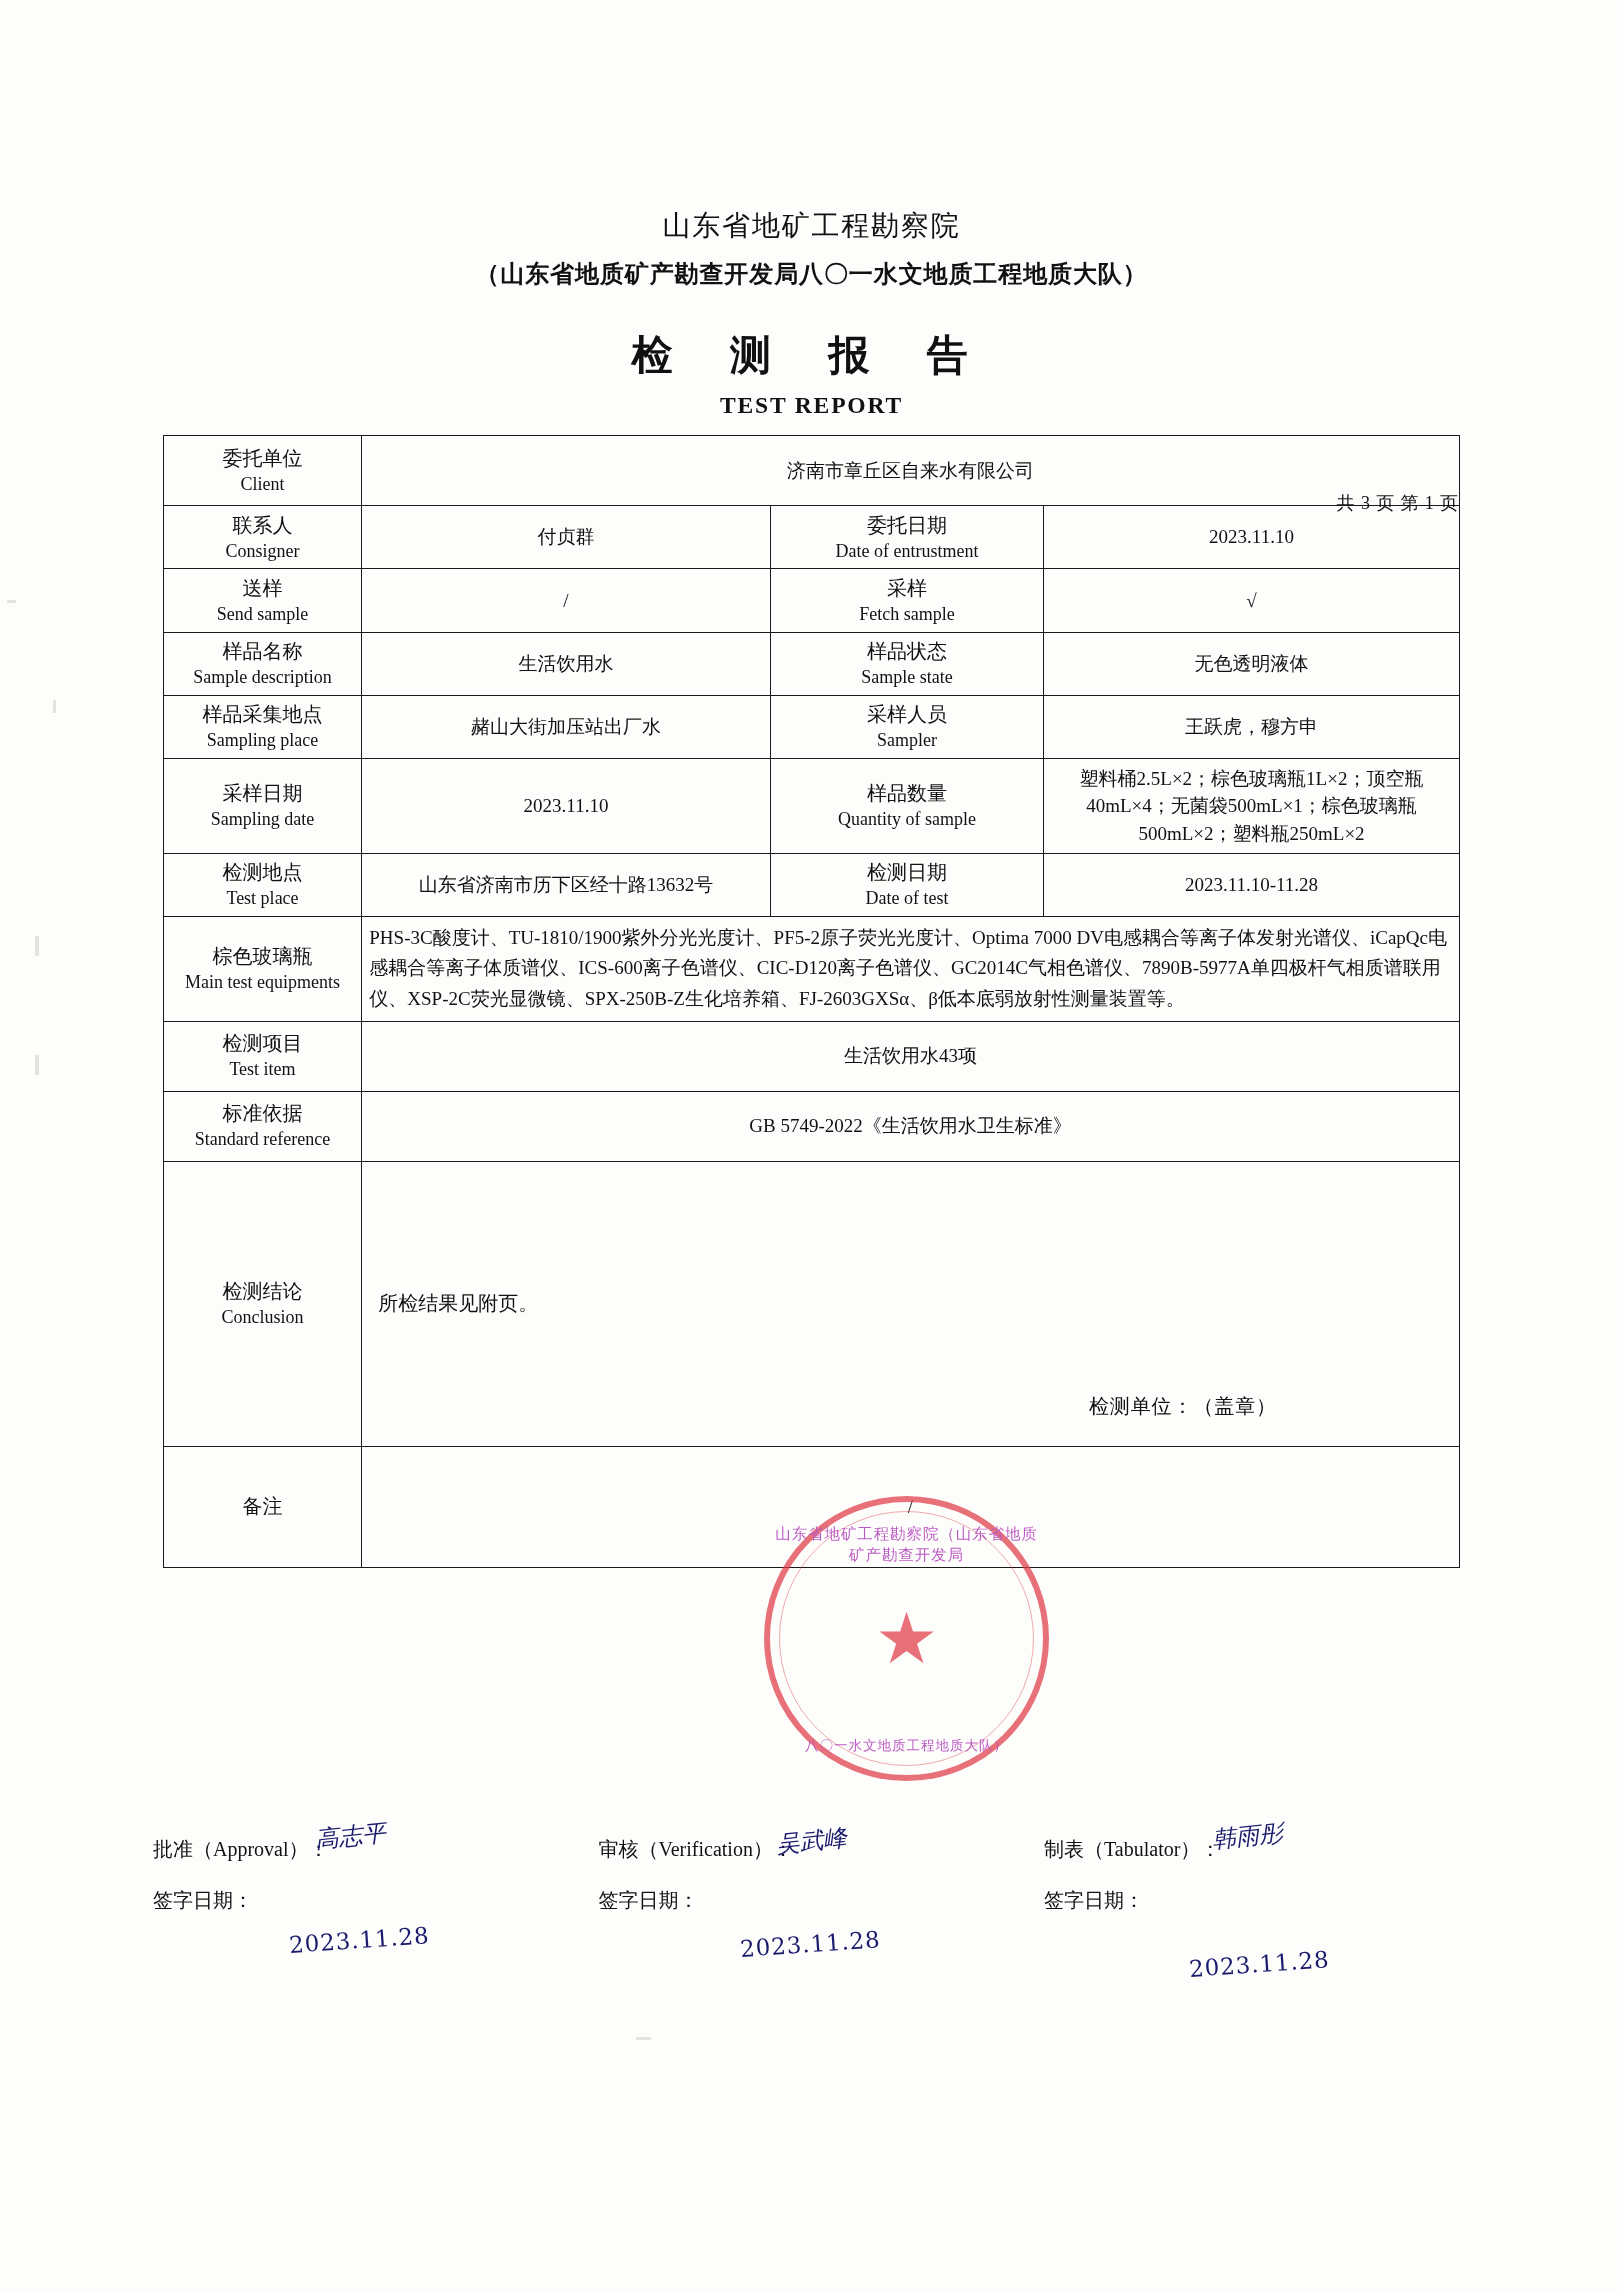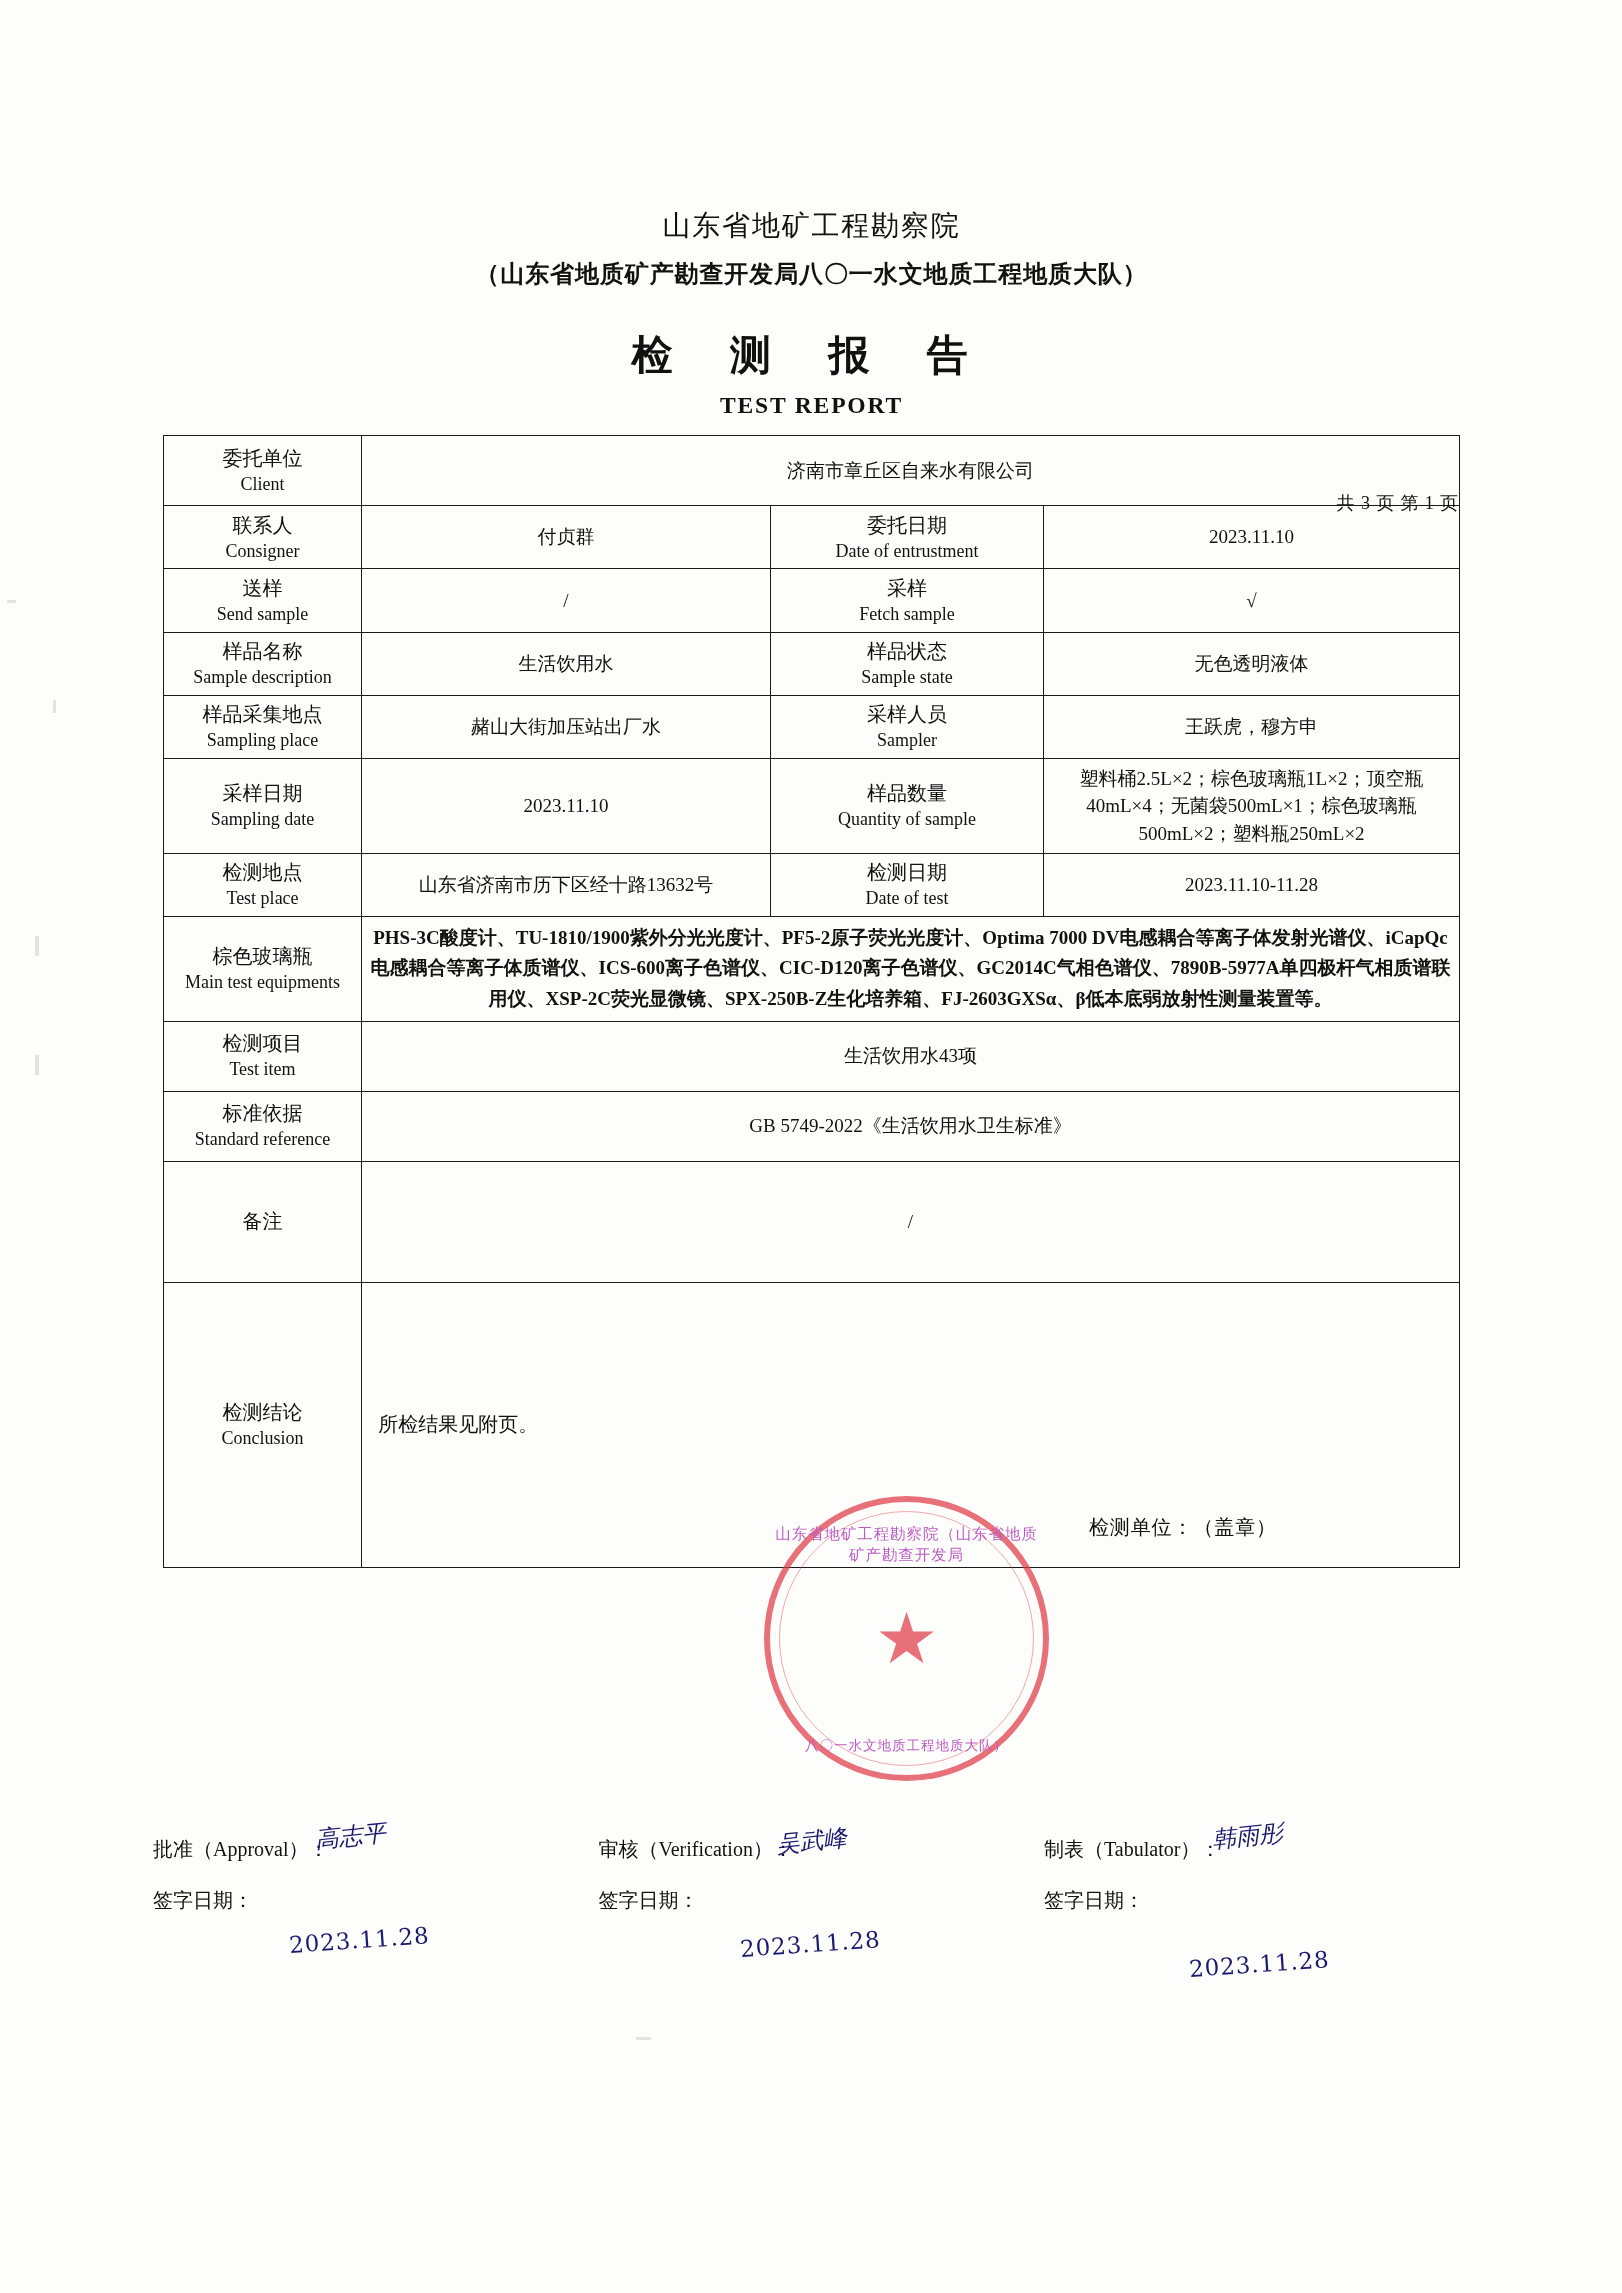--- a/index.html
+++ b/index.html
@@ -87,23 +87,22 @@
   .r-client { height: 58px; }
   .r-std { height: 58px; }
   .small-val {
     font-size: 14.5px;
     line-height: 1.45;
     text-align: center;
   }
   .equip-cell {
     font-size: 20px;
     line-height: 1.62;
-    text-align: center;
+    text-align: left;
     padding: 11px 9px 11px 12.7px;
-    font-weight: bold;
   }
   .conclusion-cell {
     height: 273px;
     vertical-align: top;
     position: relative;
     padding-top: 12.7px;
   }
   .conclusion-text {
     font-size: 20px;
     padding-left: 9px;
@@ -346,35 +345,35 @@
 
     <tr>
       <td class="lbl r-std">
         <span class="cn">标准依据</span>
         <span class="en">Standard reference</span>
       </td>
       <td class="val" colspan="3">GB 5749-2022《生活饮用水卫生标准》</td>
     </tr>
 
     <tr>
-      <td class="lbl remark-cell">
-        <span class="cn">备注</span>
-      </td>
-      <td class="val" colspan="3">/</td>
-    </tr>
-
-    <tr>
       <td class="lbl">
         <span class="cn">检测结论</span>
         <span class="en">Conclusion</span>
       </td>
       <td class="conclusion-cell" colspan="3">
         <div class="conclusion-text">所检结果见附页。</div>
         <div class="seal-note">检测单位：（盖章）</div>
       </td>
+    </tr>
+
+    <tr>
+      <td class="lbl remark-cell">
+        <span class="cn">备注</span>
+      </td>
+      <td class="val" colspan="3">/</td>
     </tr>
   </tbody>
     </table>
 
   <div class="seal">
     <div class="seal-ring"></div>
     <div class="seal-text-top">山东省地矿工程勘察院（山东省地质矿产勘查开发局</div>
     <div class="star">★</div>
     <div class="seal-text-bottom">八〇一水文地质工程地质大队）</div>
   </div>

